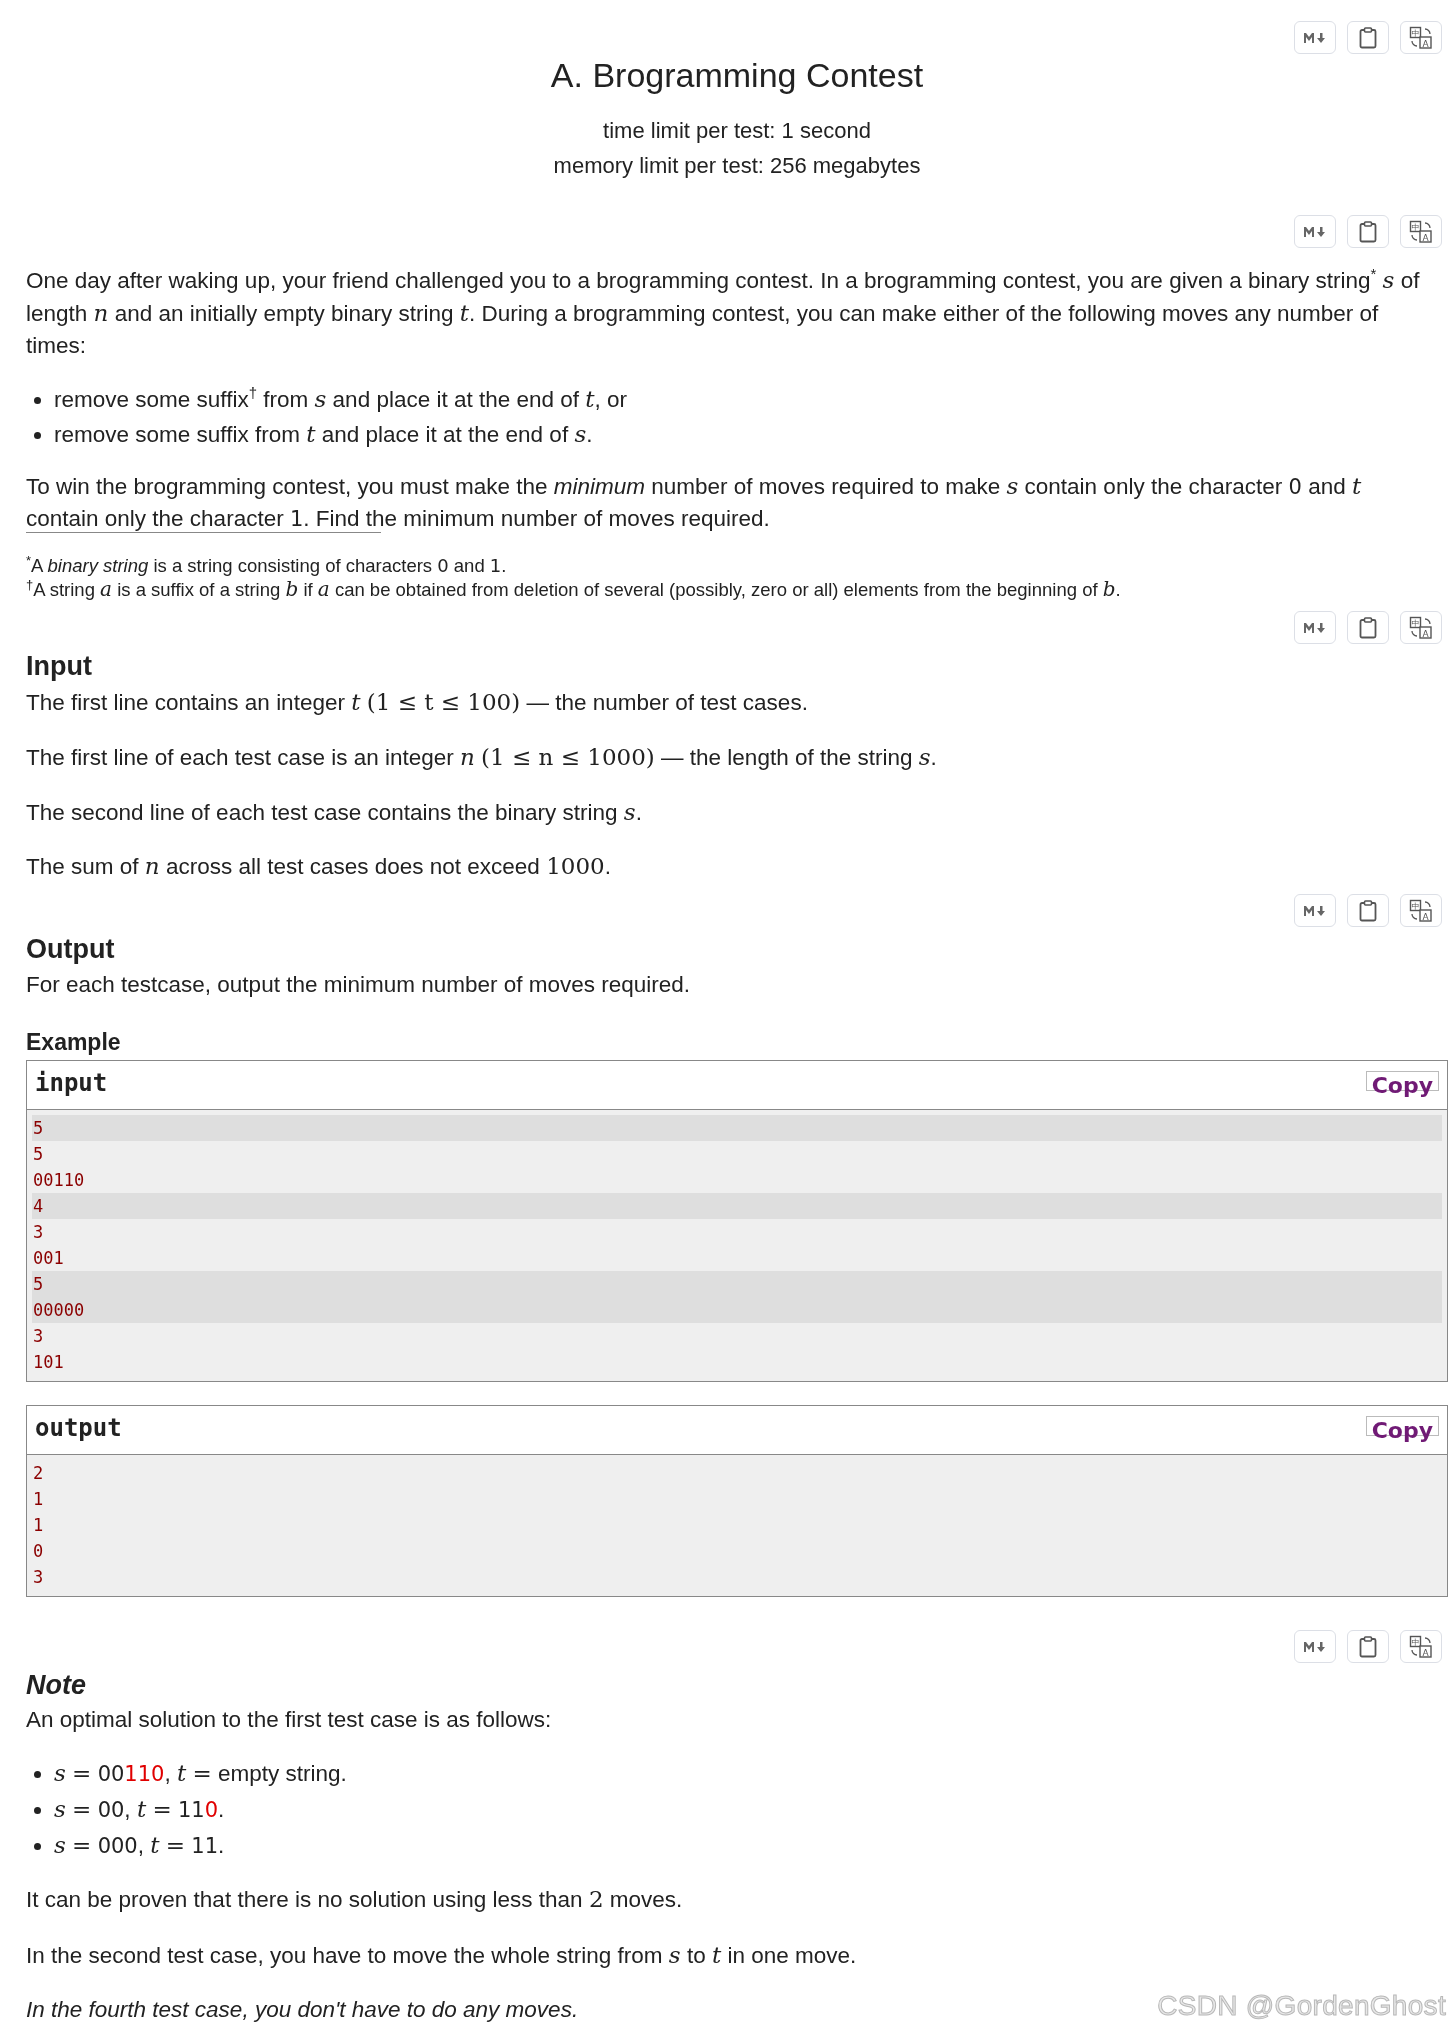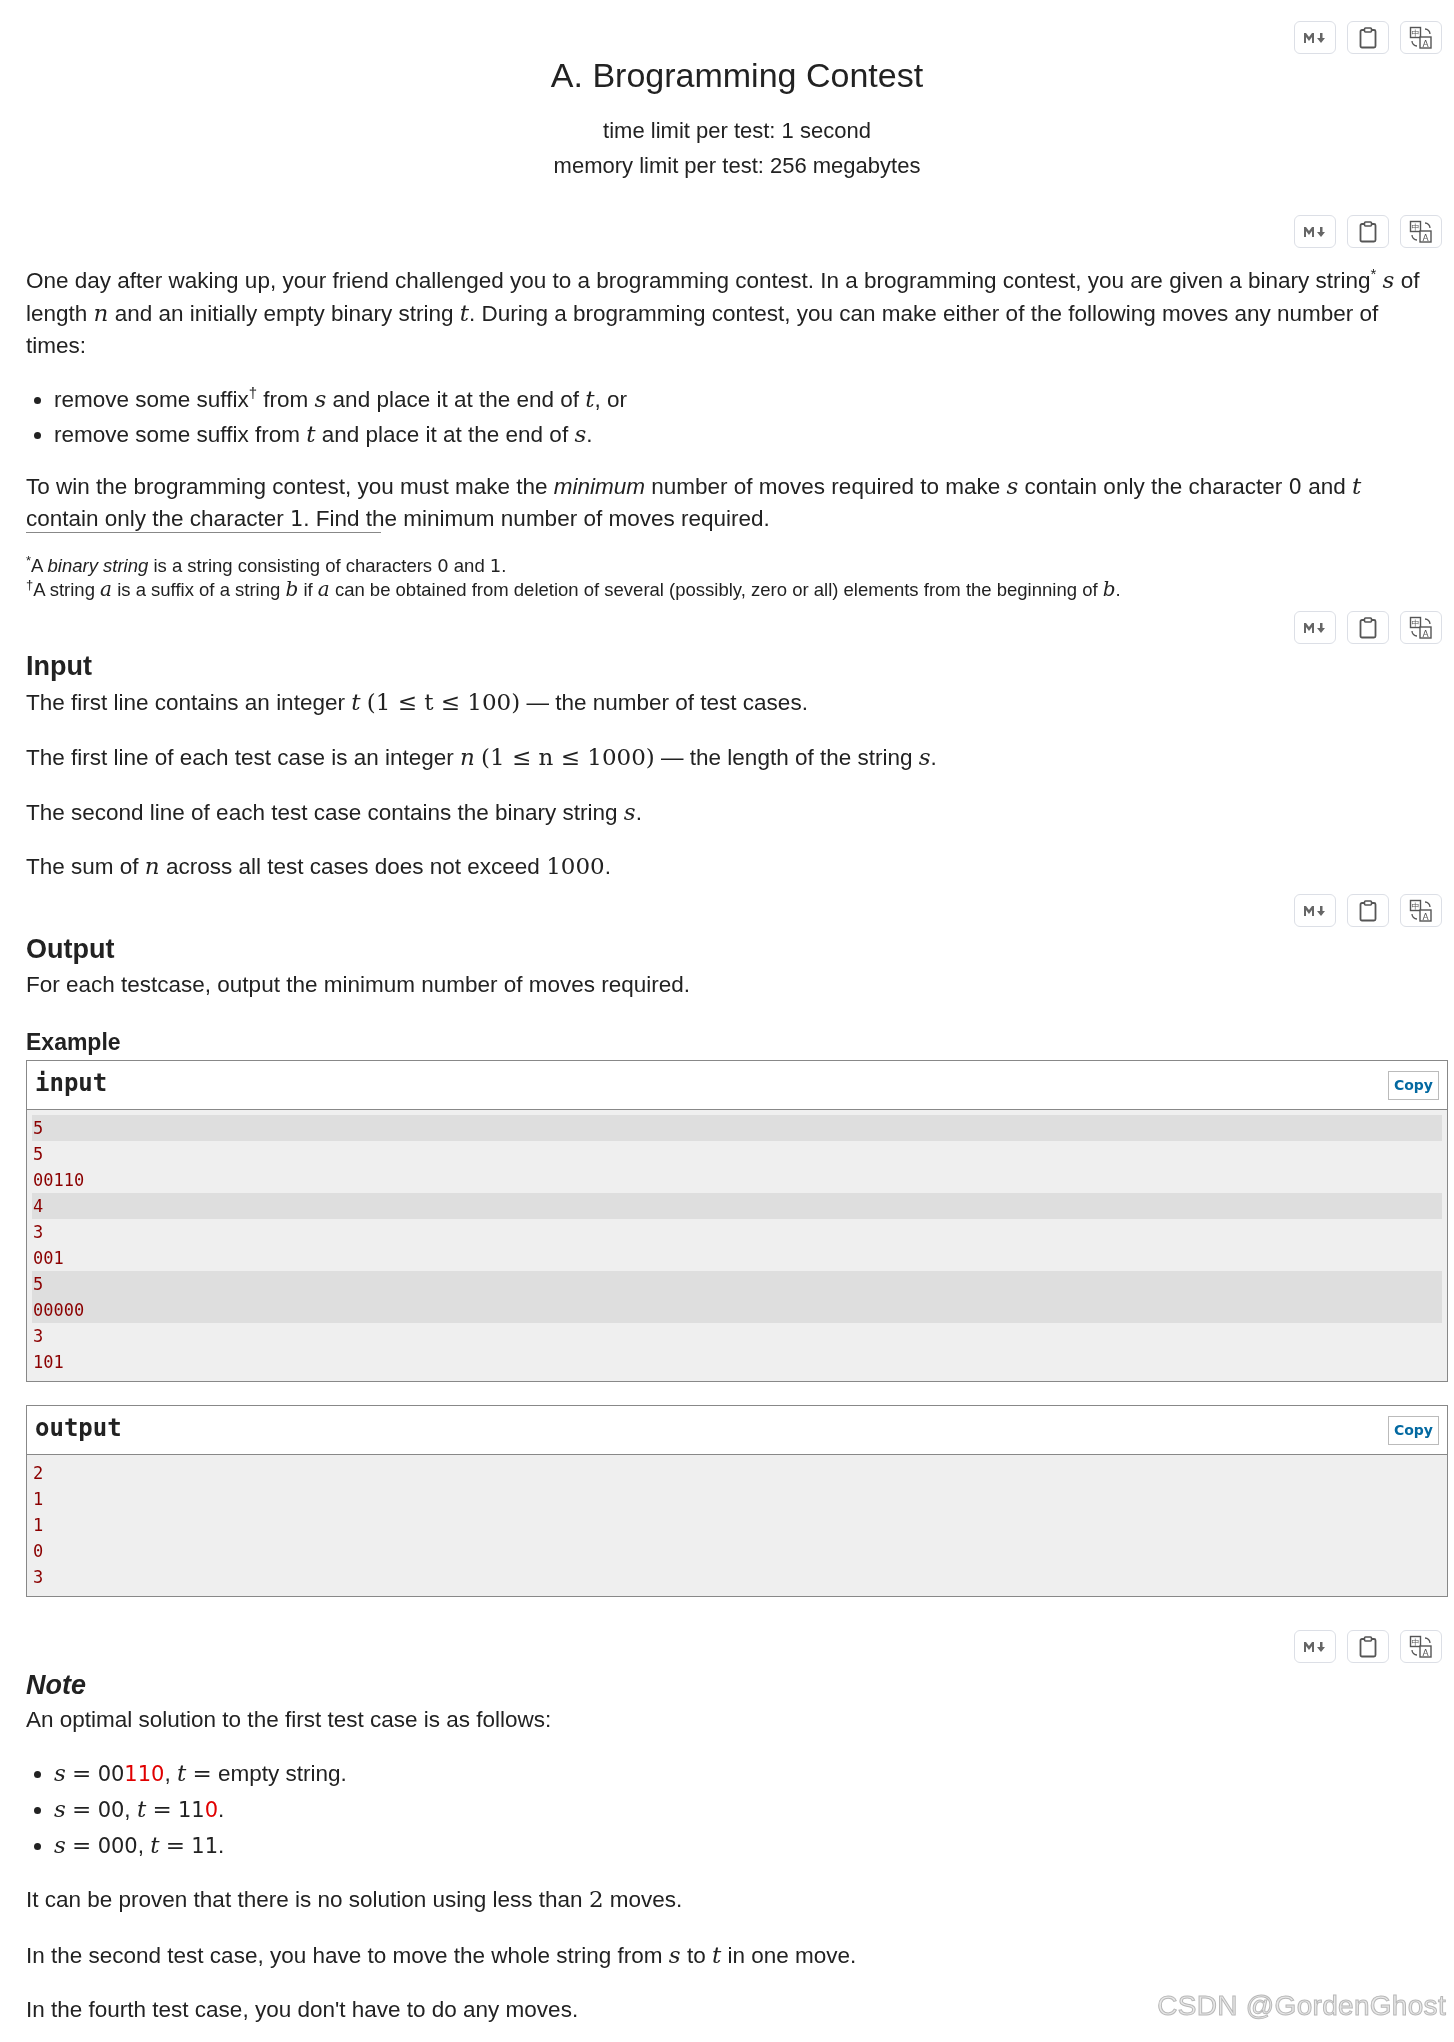--- a/index.html
+++ b/index.html
@@ -25,22 +25,22 @@
     ul.blist { position: absolute; left: 28px; margin: 0; padding-left: 26px; line-height: 35px; font-size: 22.5px; }
     ul.blist li { margin: 0; }
     .fn { position: absolute; left: 26px; font-size: 18.5px; line-height: 24px; }
     .fn-sep { position: absolute; left: 26px; top: 532px; width: 355px; height: 1px; background: #888; }
     .sec-title { position: absolute; left: 26px; font-size: 27px; font-weight: bold; color: #222; }
     .ex-title { position: absolute; left: 26px; font-size: 23px; font-weight: bold; }
     .ex-box { position: absolute; left: 26px; width: 1422px; border: 1px solid #888; box-sizing: border-box; background: #efefef; }
     .ex-head { height: 48px; background: #fff; border-bottom: 1px solid #888; position: relative; }
     .ex-head-label { position: absolute; left: 8px; top: 8px; font-family: "DejaVu Sans Mono", monospace; font-weight: bold; font-size: 24px; color: #222; }
     .copy-btn {
-      position: absolute; right: 8px; top: 10px; height: 29px; padding: 0 5px;
-      border: 1px solid #bbb; background: #fff; color: #0369a1; font-size: 14px; font-weight: bold;
+      position: absolute; right: 8px; top: 10px; height: 20px; padding: 0 5px;
+      border: 1px solid #bbb; background: #fff; color: #701a75; font-size: 22px; font-weight: bold;
       line-height: 27px; font-family: "DejaVu Sans", sans-serif; box-sizing: border-box;
     }
     .ex-body { padding: 5px 5px 6px 5px; font-family: "DejaVu Sans Mono", monospace; font-size: 17px; color: #8b0000; }
     .ex-line { height: 26px; line-height: 26px; padding-left: 1px; }
     .ex-line.odd { background: #dedede; }
     .red { color: #e00000; }
     .watermark { position: absolute; right: 8px; top: 1990px; font-size: 28px; color: #e8e8e8; font-family: "Liberation Sans", sans-serif; -webkit-text-stroke: 1px #b8b8b8; letter-spacing: 0.3px; }
   </style>
 </head>
 <body>
@@ -245,15 +245,15 @@
 <div class="para" style="top:1704px;">An optimal solution to the first test case is as follows:</div>
 
 <ul class="blist" style="top:1756px;">
   <li><span class="m">s</span> <span class="mr">=</span> <span class="mono0">00</span><span class="mono0 red">110</span>, <span class="m">t</span> <span class="mr">=</span> <span>empty string</span><span>.</span></li>
   <li><span class="m">s</span> <span class="mr">=</span> <span class="mono0">00</span>, <span class="m">t</span> <span class="mr">=</span> <span class="mono0">11</span><span class="mono0 red">0</span><span>.</span></li>
   <li><span class="m">s</span> <span class="mr">=</span> <span class="mono0">000</span>, <span class="m">t</span> <span class="mr">=</span> <span class="mono0">11</span><span>.</span></li>
 </ul>
 
 <div class="para" style="top:1883px;"><span>It can be proven that there is no solution using less than</span> <span class="mr">2</span> <span>moves.</span></div>
 <div class="para" style="top:1939px;"><span>In the second test case, you have to move the whole string from</span> <span class="m">s</span> <span>to</span> <span class="m">t</span> <span>in one move.</span></div>
-<div class="para" style="top:1994px;">In the fourth test case, you don't have to do any moves.</div>
+<div class="para" style="top:1994px;font-style:italic;">In the fourth test case, you don't have to do any moves.</div>
 
 <div class="watermark">CSDN @GordenGhost</div>
 
 </body></html>

